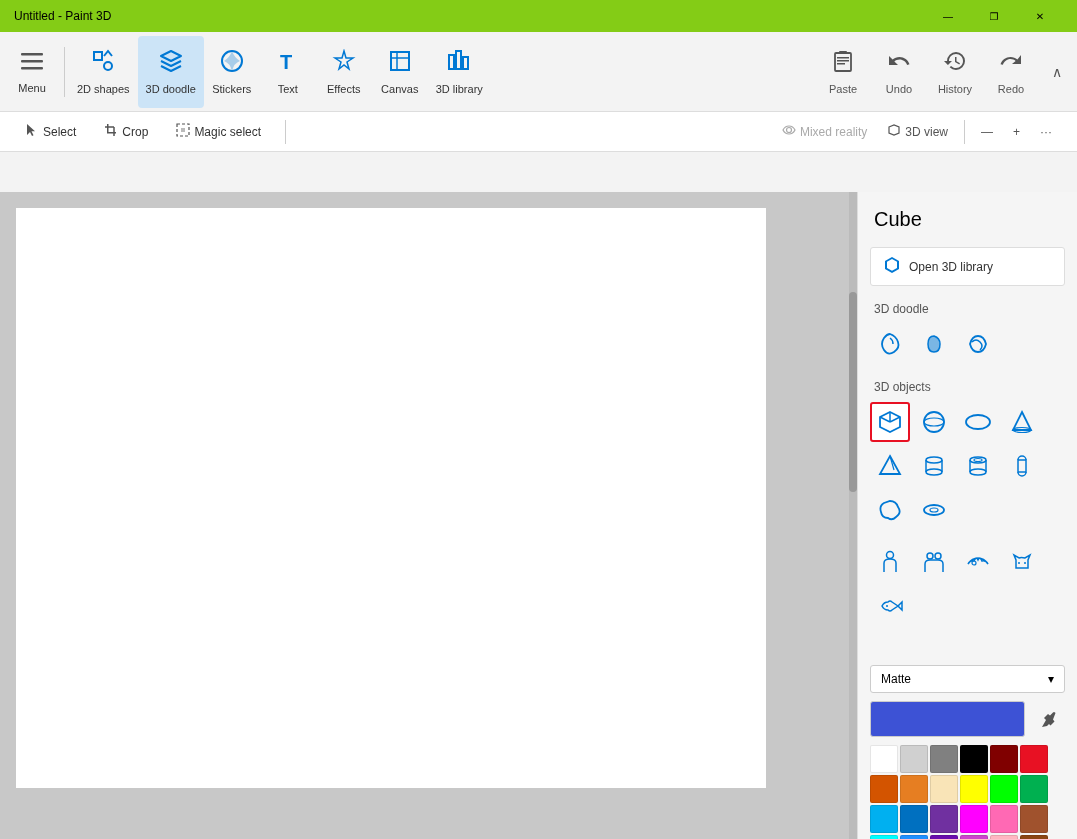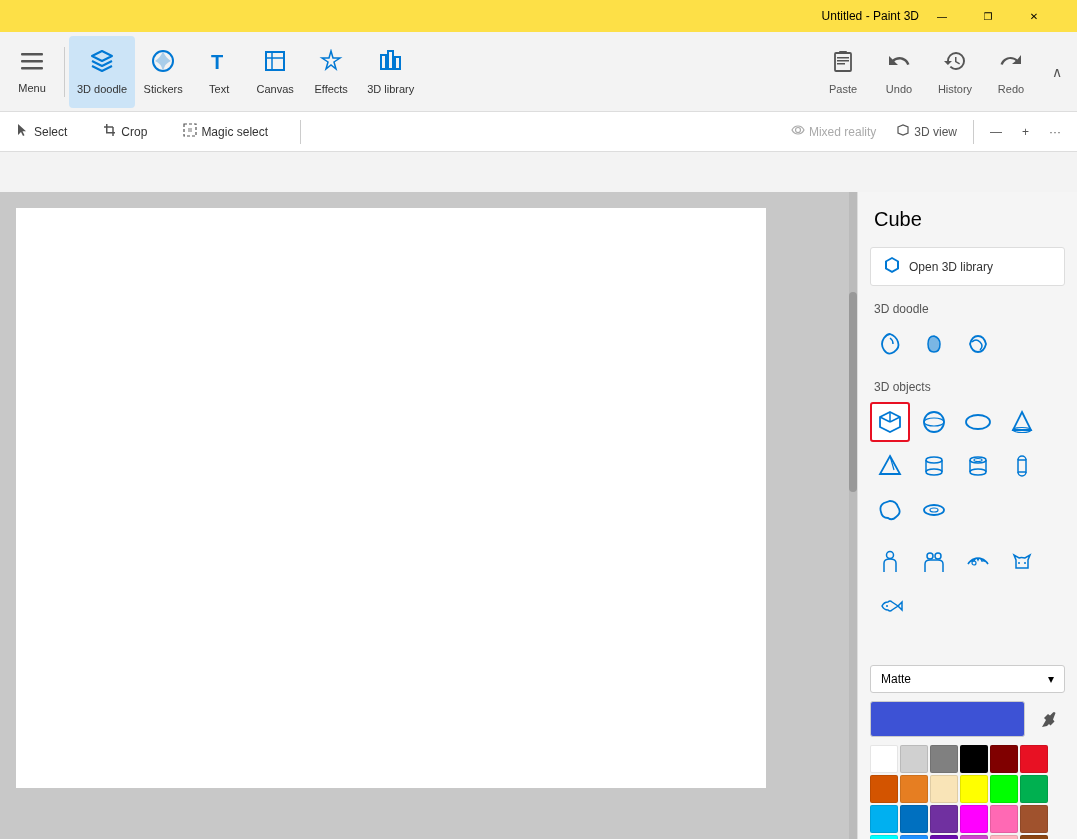--- a/index.html
+++ b/index.html
@@ -1,25 +1,25 @@
 <!DOCTYPE html>
 <html><head>
   <meta charset="utf-8">
   <style>
     * { margin: 0; padding: 0; box-sizing: border-box; }
     body { width: 1077px; height: 839px; font-family: 'Segoe UI', sans-serif; font-size: 12px; background: #f3f3f3; overflow: hidden; user-select: none; }
 
     
     #titlebar {
       height: 32px;
-      background: #fde047;
+      background: #84cc16;
       display: flex;
       align-items: center;
-      padding: 0 20px;
-      justify-content: flex-end;
+      padding: 0 14px;
+      justify-content: space-between;
     }
     #titlebar-controls { display: flex; gap: 0; }
     .title-btn { width: 46px; height: 32px; display: flex; align-items: center; justify-content: center; font-size: 10px; cursor: pointer; background: transparent; border: none; color: #000; }
 
     
     #toolbar {
       height: 80px;
       background: #f3f3f3;
       display: flex;
       align-items: center;
@@ -48,22 +48,22 @@
     .tool-group-right .tool-label { font-size: 11px; color: #555; }
     .collapse-btn { width: 32px; height: 72px; display: flex; align-items: center; justify-content: center; cursor: pointer; font-size: 14px; color: #555; }
 
     
     #subtoolbar {
       height: 40px;
       background: #fff;
       border-bottom: 1px solid #ddd;
       display: flex;
       align-items: center;
-      padding: 0 8px;
-      gap: 20px;
+      padding: 0 17px;
+      gap: 12px;
     }
     .sub-tool {
       display: flex; align-items: center; gap: 4px;
       padding: 4px 8px; cursor: pointer; border-radius: 3px;
       font-size: 12px; color: #333;
     }
     .sub-tool .icon { font-size: 14px; color: #555; }
     .sub-separator { width: 1px; height: 24px; background: #ccc; margin: 0 4px; }
     .sub-tool-right { margin-left: auto; display: flex; align-items: center; gap: 4px; }
     .sub-btn { padding: 4px 8px; cursor: pointer; border-radius: 3px; font-size: 12px; color: #555; display: flex; align-items: center; gap: 4px; }
@@ -198,20 +198,30 @@
           <rect y="3" width="22" height="2.5" rx="1" fill="#555"></rect>
           <rect y="10" width="22" height="2.5" rx="1" fill="#555"></rect>
           <rect y="17" width="22" height="2.5" rx="1" fill="#555"></rect>
         </svg>
     </div>
     <div class="tool-label">Menu</div>
   </div>
   <div class="toolbar-separator"></div>
 
 
+  <div class="tool-group">
+    <div class="tool-icon">
+      <svg width="24" height="24" viewBox="0 0 24 24">
+          <rect x="3" y="3" width="8" height="8" fill="none" stroke="#0078d4" stroke-width="2"></rect>
+          <circle cx="17" cy="17" r="4" fill="none" stroke="#0078d4" stroke-width="2"></circle>
+          <path d="M13 7 L17 2 L21 7" fill="none" stroke="#0078d4" stroke-width="2"></path>
+        </svg>
+    </div>
+    <div class="tool-label">2D shapes</div>
+  </div>
 
   <div class="tool-group active">
     <div class="tool-icon">
       <svg width="24" height="24" viewBox="0 0 24 24">
           <path d="M12 2L2 7l10 5 10-5-10-5zM2 17l10 5 10-5M2 12l10 5 10-5" fill="none" stroke="#0078d4" stroke-width="2" stroke-linejoin="round"></path>
         </svg>
     </div>
     <div class="tool-label">3D doodle</div>
   </div>
 
@@ -225,40 +235,40 @@
     <div class="tool-label">Stickers</div>
   </div>
 
   <div class="tool-group">
     <div class="tool-icon">
       <svg width="24" height="24" viewBox="0 0 24 24">
           <text x="4" y="20" font-size="20" font-weight="bold" fill="#0078d4">T</text>
         </svg>
     </div>
     <div class="tool-label">Text</div>
+  </div>
+
+  <div class="tool-group">
+    <div class="tool-icon">
+      <svg width="24" height="24" viewBox="0 0 24 24">
+          <path d="M12 2l2 7h7l-6 4 2 7-5-4-5 4 2-7-6-4h7z" fill="none" stroke="#0078d4" stroke-width="1.5"></path>
+        </svg>
+    </div>
+    <div class="tool-label">Effects</div>
   </div>
 
   <div class="tool-group">
     <div class="tool-icon">
       <svg width="24" height="24" viewBox="0 0 24 24">
           <rect x="3" y="3" width="18" height="18" fill="none" stroke="#0078d4" stroke-width="2"></rect>
           <line x1="3" y1="9" x2="21" y2="9" stroke="#0078d4" stroke-width="1.5"></line>
           <line x1="9" y1="3" x2="9" y2="21" stroke="#0078d4" stroke-width="1.5"></line>
         </svg>
     </div>
     <div class="tool-label">Canvas</div>
-  </div>
-
-  <div class="tool-group">
-    <div class="tool-icon">
-      <svg width="24" height="24" viewBox="0 0 24 24">
-          <path d="M12 2l2 7h7l-6 4 2 7-5-4-5 4 2-7-6-4h7z" fill="none" stroke="#0078d4" stroke-width="1.5"></path>
-        </svg>
-    </div>
-    <div class="tool-label">Effects</div>
   </div>
 
   <div class="tool-group">
     <div class="tool-icon">
       <svg width="24" height="24" viewBox="0 0 24 24">
           <rect x="2" y="6" width="5" height="14" fill="none" stroke="#0078d4" stroke-width="2"></rect>
           <rect x="9" y="2" width="5" height="18" fill="none" stroke="#0078d4" stroke-width="2"></rect>
           <rect x="16" y="8" width="5" height="12" fill="none" stroke="#0078d4" stroke-width="2"></rect>
         </svg>
     </div>

